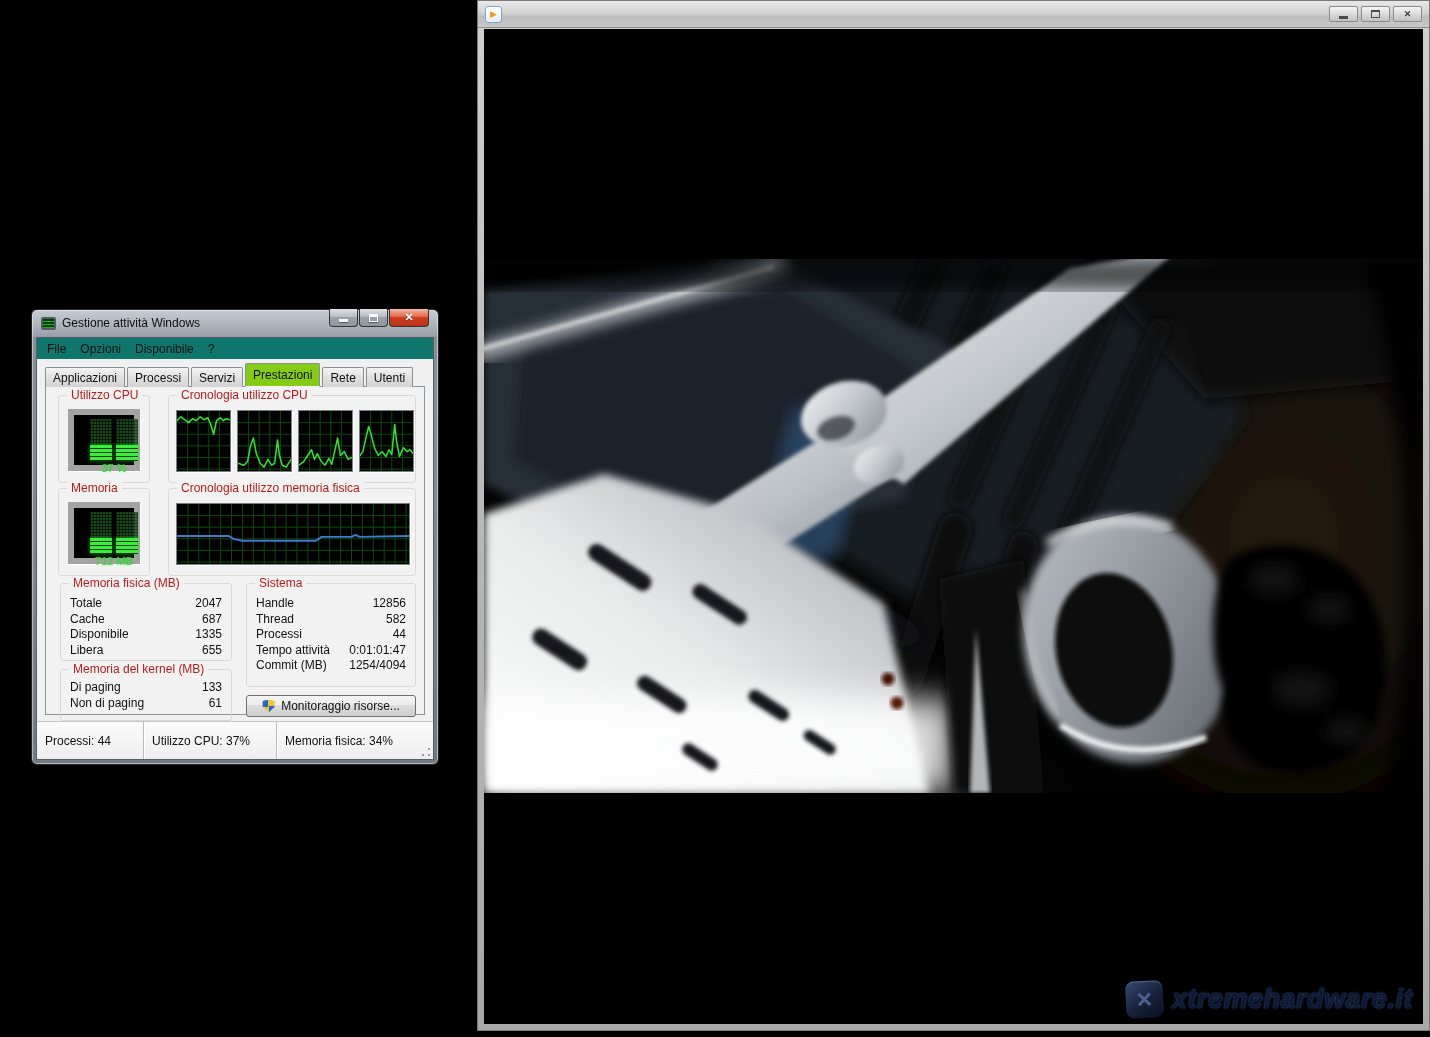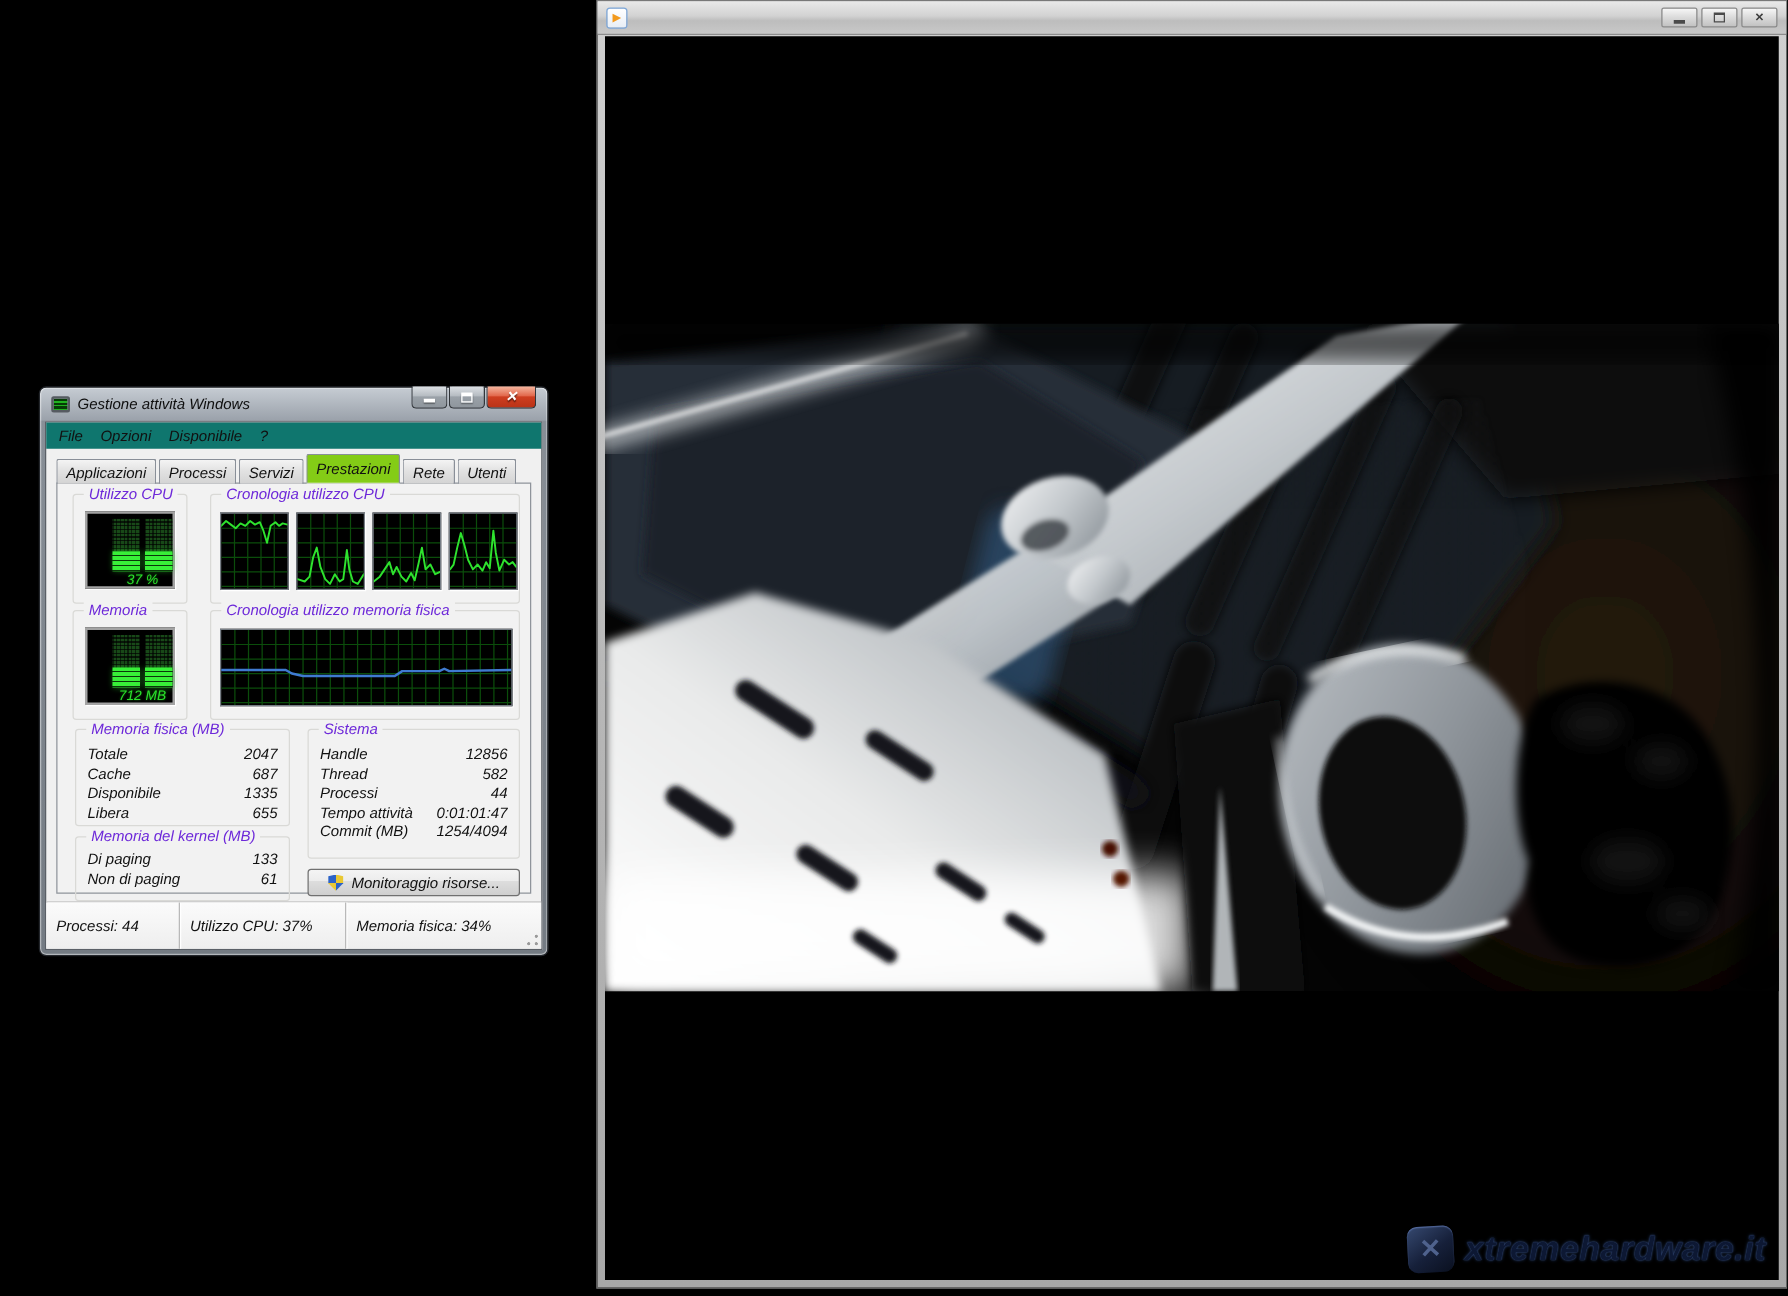--- a/index.html
+++ b/index.html
@@ -34,21 +34,21 @@
     box-shadow:inset 0 1px 1px rgba(130,160,230,.45),0 1px 3px #000;
     display:flex;align-items:center;justify-content:center;
     color:#4f628d;font-size:21px;font-weight:bold;}
   .wm-text{font-size:27px;font-weight:bold;font-style:italic;letter-spacing:.5px;
     color:#0d1833;text-shadow:0 0 1px #3e5689,0 0 3px #22375f,0 1px 2px #000;}
 
   
   .tm-window{position:absolute;left:31px;top:309px;width:408px;height:456px;
     border:1px solid #23262b;border-radius:6px;
     background:linear-gradient(180deg,#c6ccd3,#9ba2ab 26px,#888f97 27px,#747b83);
-    box-shadow:inset 0 0 0 1px rgba(255,255,255,.45),6px 14px 30px rgba(0,0,0,.85);font-style:italic;}
+    box-shadow:inset 0 0 0 1px rgba(255,255,255,.45),6px 14px 30px rgba(0,0,0,.85);}
   .tm-titlebar{height:26px;display:flex;align-items:center;gap:6px;padding:0 9px;}
   .tm-appicon{width:15px;height:13px;border:2px solid #565b61;border-radius:2px;
     background:repeating-linear-gradient(0deg,#20b220 0 1px,#063b06 1px 3px);}
   .tm-title{font-size:12px;color:#0e0e0e;}
   .tm-capbtns{position:absolute;top:-1px;right:9px;display:flex;gap:1px;}
   .capbtn{height:18px;border:1px solid #31353a;border-top:none;border-radius:0 0 4px 4px;
     display:flex;align-items:center;justify-content:center;}
   .capbtn.min,.capbtn.max{width:29px;background:linear-gradient(#dde1e5,#b6bcc2 45%,#9aa1a8 50%,#8f969d);}
   .capbtn.close{width:40px;background:linear-gradient(#f5b7a0,#e2684c 45%,#ce3e20 50%,#ba3317);
     color:#fff;font-size:11px;font-weight:bold;text-shadow:0 1px 1px rgba(0,0,0,.5);}
@@ -59,31 +59,31 @@
   .menubar{height:21px;display:flex;align-items:center;padding-left:3px;background:#0f766e;}
   .menu-item{padding:3px 7px;font-size:12px;color:#111;}
   .tabstrip{display:flex;align-items:flex-end;padding:7px 8px 0;position:relative;z-index:2;margin-bottom:-1px;}
   .tab{height:20px;padding:4px 7px;margin-right:2px;display:flex;align-items:center;font-size:12px;color:#111;
     border:1px solid #898f98;border-bottom:none;border-radius:2px 2px 0 0;
     background:linear-gradient(#f4f4f4,#e2e2e2 45%,#d3d3d3);}
   .tab.active{height:24px;margin-top:-3px;background:#84cc16;border-bottom:1px solid #f6f6f6;position:relative;z-index:3;}
   .tab-page{position:relative;flex:1;margin:0 8px 6px;border:1px solid #8f949b;background:#f2f2f2;}
   .groupbox{position:absolute;border:1px solid #d9d9d6;border-radius:3px;}
   .groupbox>.gb-label{position:absolute;top:-8px;left:8px;background:#f2f2f2;padding:0 4px;
-    font-size:12px;color:#6d28d9;white-space:nowrap;}
+    font-size:12px;color:#b91c1c;white-space:nowrap;}
   .g-cpu{left:12px;top:8px;width:92px;height:88px;}
   .g-cpuh{left:122px;top:8px;width:248px;height:88px;}
   .g-mem{left:12px;top:101px;width:92px;height:88px;}
   .g-memh{left:122px;top:101px;width:248px;height:88px;}
   .g-phys{left:14px;top:196px;width:172px;height:78px;}
   .g-sys{left:200px;top:196px;width:170px;height:104px;}
   .g-kern{left:14px;top:282px;width:172px;height:52px;}
 
   .gauge{position:absolute;left:50%;transform:translateX(-50%);top:13px;width:72px;height:62px;
-    background:#000;border:2px solid #a3a3a3;box-shadow:1px 1px 0 #fff,inset 1px 1px 3px rgba(0,0,0,.95);
+    background:#000;border:6px solid #a3a3a3;box-shadow:1px 1px 0 #fff,inset 1px 1px 3px rgba(0,0,0,.95);
     display:flex;flex-direction:column;align-items:center;padding-left:20px;}
   .leds{display:flex;gap:4px;margin-top:4px;height:42px;align-items:flex-end;}
   .led-col{width:22px;height:42px;position:relative;display:flex;flex-direction:column;justify-content:flex-end;}
   .led-unlit{position:absolute;inset:0;opacity:.8;
     background:repeating-linear-gradient(90deg,rgba(0,0,0,.55) 0 1px,transparent 1px 3px),
                repeating-linear-gradient(180deg,#1e5c1e 0 2px,#0a1d0a 2px 3px);}
   .led-lit{position:relative;height:16px;background:repeating-linear-gradient(180deg,#38ef38 0 3px,#0a360a 3px 4px);
     box-shadow:0 0 5px rgba(46,226,46,.55);}
   .gauge-val{color:#2be02b;font-size:11px;margin-top:1px;text-shadow:0 0 2px rgba(30,200,30,.6);}
 

